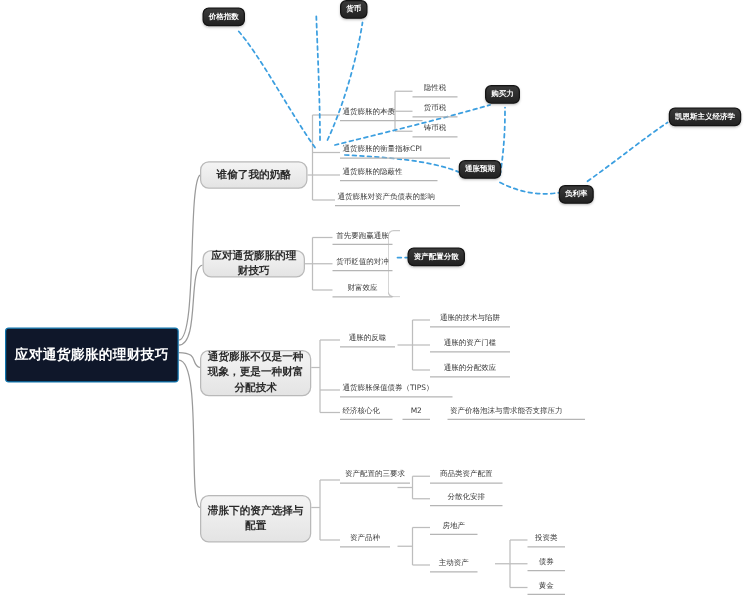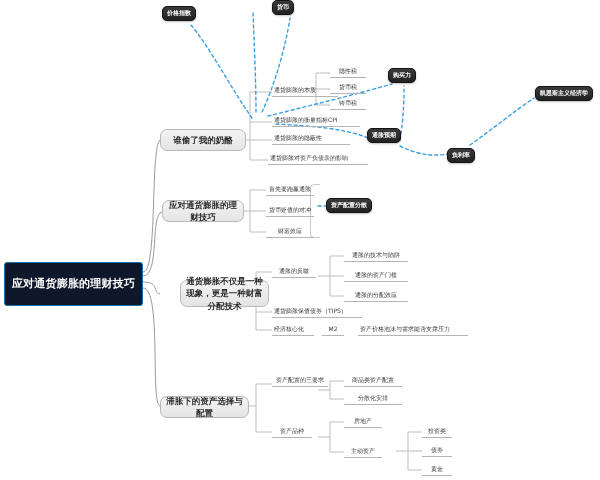--- a/index.html
+++ b/index.html
@@ -171,33 +171,33 @@
   <div class="node sub" style="left:268px;top:152px;width:100px;height:13px;">通货膨胀对资产负债表的影响</div>
 
   <div class="node branch" style="left:162px;top:200px;width:82px;height:22px;">应对通货膨胀的理财技巧</div>
 
   <div class="node bracket" style="left:310px;top:184px;width:10px;height:54px;"></div>
 
   <div class="node sub center" style="left:266px;top:183px;width:48px;height:13px;">首先要跑赢通胀</div>
   <div class="node sub center" style="left:266px;top:204px;width:48px;height:13px;">货币贬值的对冲</div>
   <div class="node sub center" style="left:266px;top:225px;width:48px;height:13px;">财富效应</div>
 
-  <div class="node branch" style="left:160px;top:280px;width:89px;height:27px;margin-left:20px;">通货膨胀不仅是一种现象，更是一种财富分配技术</div>
+  <div class="node branch" style="left:160px;top:280px;width:89px;height:37px;">通货膨胀不仅是一种现象，更是一种财富分配技术</div>
 
   <div class="node sub center" style="left:272px;top:265px;width:44px;height:13px;">通胀的反噬</div>
   <div class="node sub center" style="left:344px;top:249px;width:64px;height:13px;">通胀的技术与陷阱</div>
   <div class="node sub center" style="left:344px;top:269px;width:64px;height:13px;">通胀的资产门槛</div>
   <div class="node sub center" style="left:344px;top:289px;width:64px;height:13px;">通胀的分配效应</div>
 
   <div class="node sub" style="left:272px;top:305px;width:90px;height:13px;">通货膨胀保值债券（TIPS）</div>
   <div class="node sub" style="left:272px;top:323px;width:42px;height:13px;">经济核心化</div>
   <div class="node sub center" style="left:322px;top:323px;width:22px;height:13px;">M2</div>
   <div class="node sub" style="left:358px;top:323px;width:110px;height:13px;">资产价格泡沫与需求能否支撑压力</div>
 
-  <div class="node branch" style="left:160px;top:396px;width:89px;height:22px;">滞胀下的资产选择与配置</div>
+  <div class="node branch" style="left:160px;top:396px;width:89px;height:38px;">滞胀下的资产选择与配置</div>
 
   <div class="node sub center" style="left:272px;top:374px;width:56px;height:13px;">资产配置的三要求</div>
   <div class="node sub center" style="left:344px;top:374px;width:58px;height:13px;">商品类资产配置</div>
   <div class="node sub center" style="left:344px;top:392px;width:58px;height:13px;">分散化安排</div>
 
   <div class="node sub center" style="left:272px;top:425px;width:40px;height:13px;">资产品种</div>
   <div class="node sub center" style="left:344px;top:415px;width:38px;height:13px;">房地产</div>
   <div class="node sub center" style="left:344px;top:445px;width:38px;height:13px;">主动资产</div>
 
   <div class="node sub center" style="left:422px;top:425px;width:30px;height:13px;">投资类</div>

